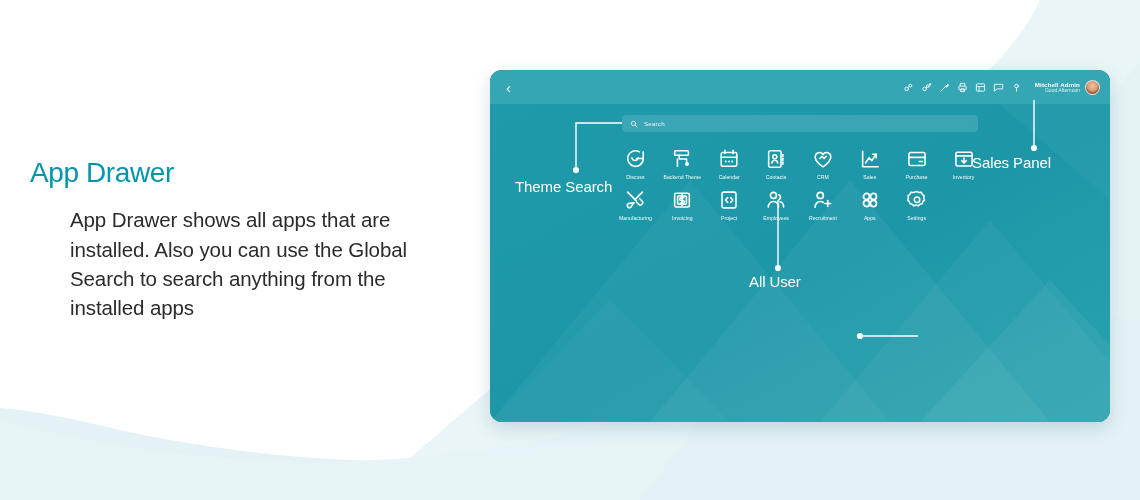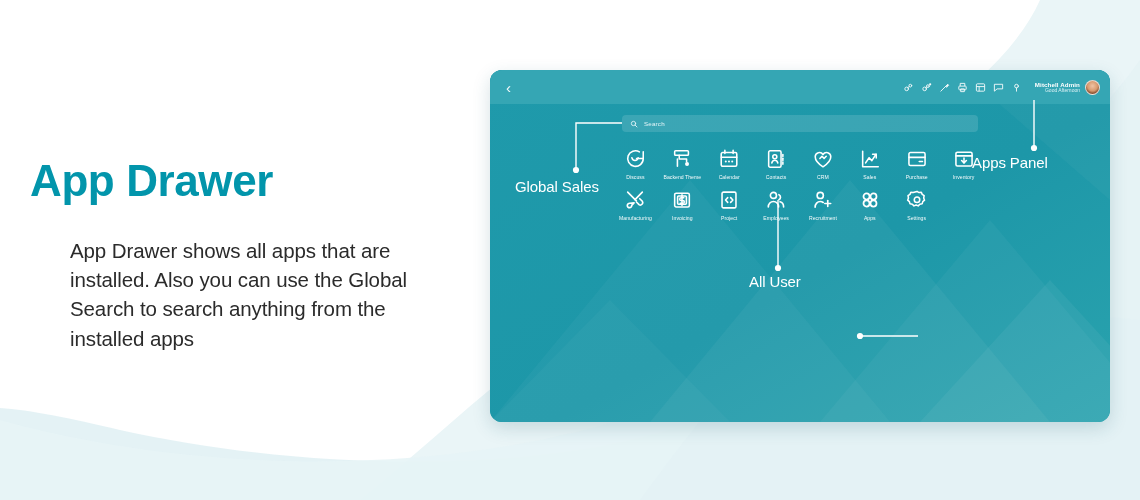--- a/index.html
+++ b/index.html
@@ -21,26 +21,26 @@
     width: 1140px; height: 500px;
     pointer-events: none;
   }
   
   #left-copy {
     position: absolute;
     left: 30px; top: 158px;
     width: 400px;
   }
   #headline {
-    font-size: 44px;
-    font-weight: bold;
+    font-size: 28px;
+    font-weight: normal;
     color: #0295ab;
     letter-spacing: -0.4px;
     line-height: 1.05;
-    margin-bottom: 32px;
+    margin-bottom: 18px;
   }
   #subcopy {
     font-size: 20.5px;
     color: #2b2b2b;
     line-height: 1.42;
     letter-spacing: -0.1px;
     margin-left: 40px;
   }
   
   #drawer-panel {
@@ -400,18 +400,18 @@
       <line x1="288" y1="130" x2="288" y2="198" stroke="#ffffff" stroke-width="1.4"></line>
       <circle cx="288" cy="198" r="3.1" fill="#ffffff"></circle>
 
       <line x1="544" y1="30" x2="544" y2="78" stroke="#ffffff" stroke-width="1.4"></line>
       <circle cx="544" cy="78" r="3.1" fill="#ffffff"></circle>
 
       <line x1="370" y1="266" x2="428" y2="266" stroke="#ffffff" stroke-width="1.4"></line>
       <circle cx="370" cy="266" r="3.1" fill="#ffffff"></circle>
     </svg>
 
-    <div class="callout-text" id="callout-global">Global Sales</div>
+    <div class="callout-text" id="callout-global">Theme Search</div>
     <div class="callout-text" id="callout-allapps">All User</div>
-    <div class="callout-text" id="callout-user">Apps Panel</div>
+    <div class="callout-text" id="callout-user">Sales Panel</div>
 
   </div>
 </div>
 
 </body></html>

